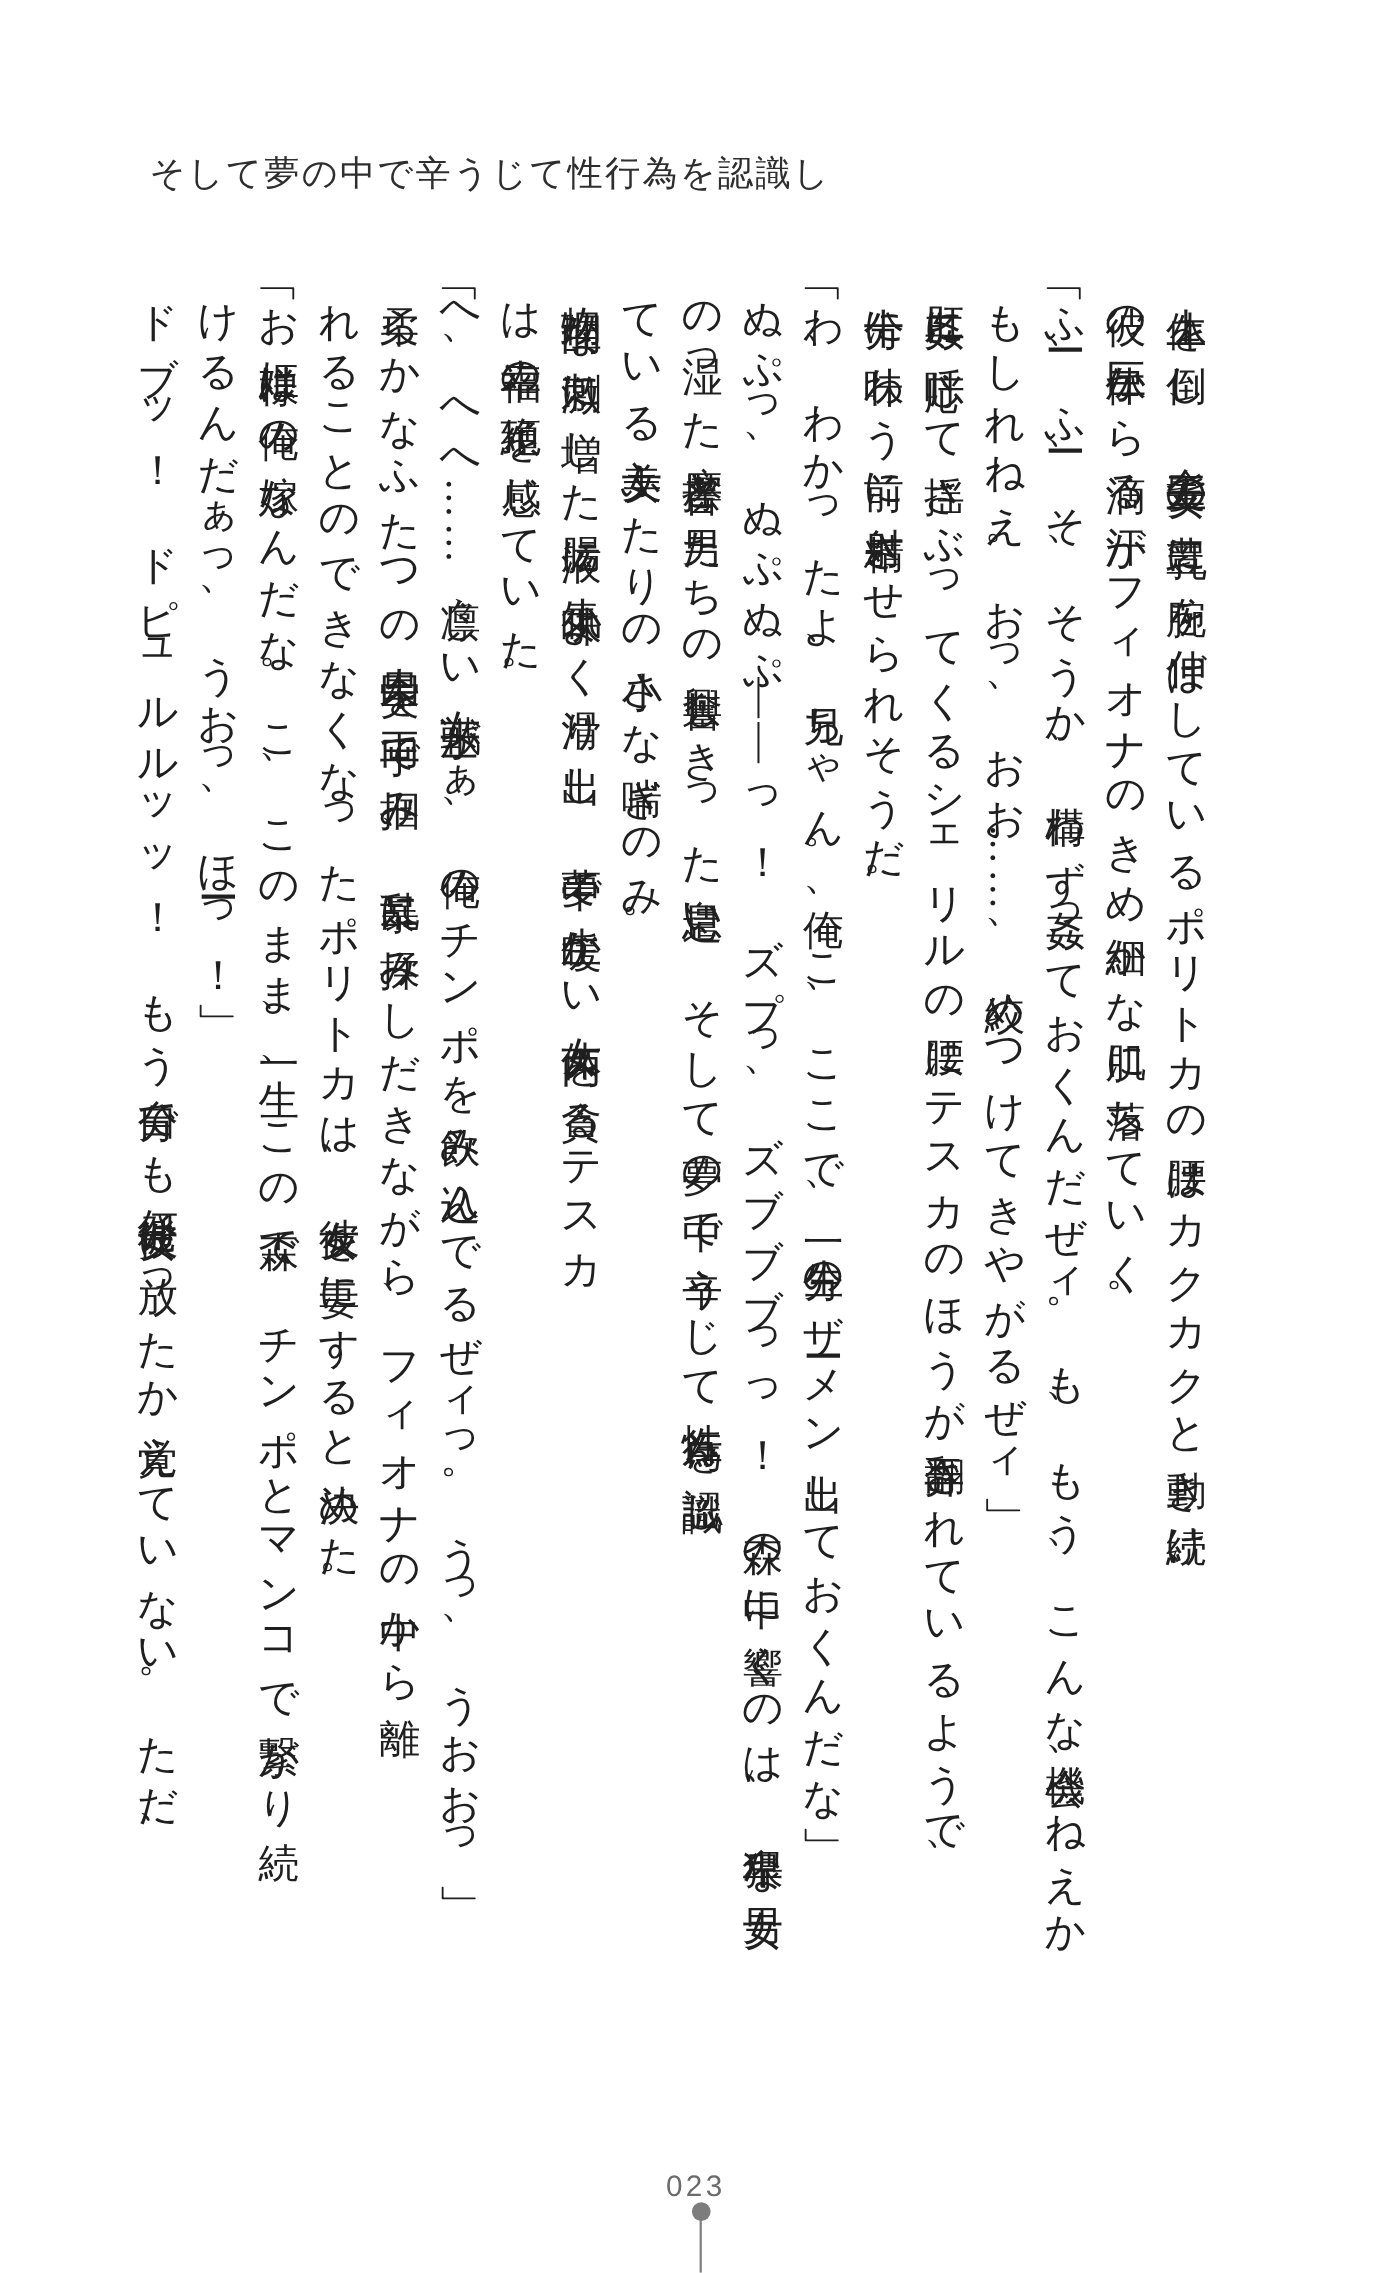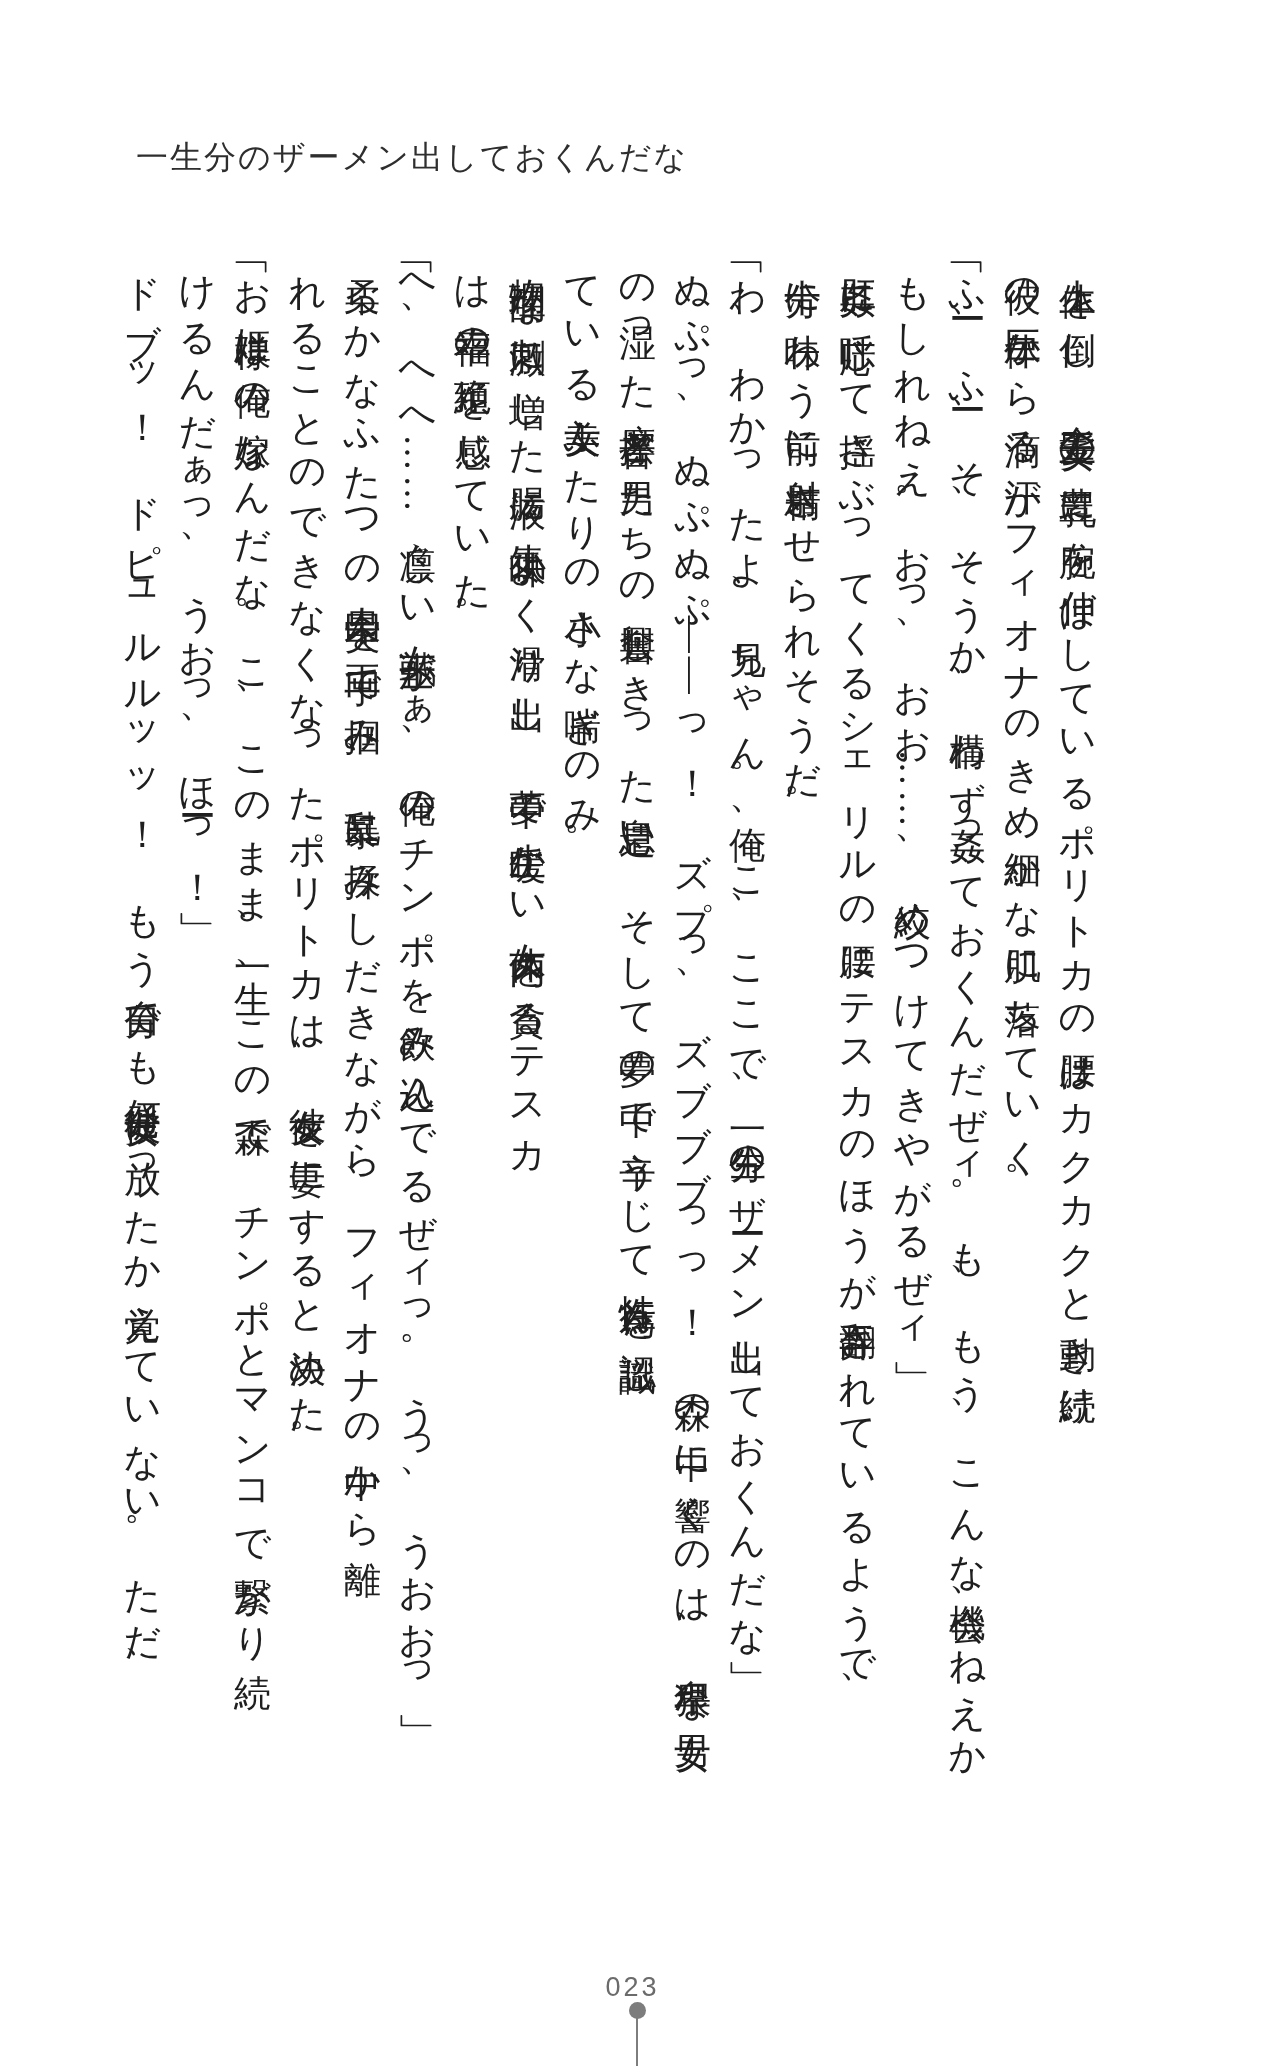--- a/index.html
+++ b/index.html
@@ -31,21 +31,21 @@
   }
   .folio-marker-line{
     position:absolute;left:636px;top:2018px;width:2px;height:48px;background:#7d7d7d;
   }
 </style>
 </head>
 <body>
 
 <div class="page">
 
-  <div class="running-header">一生分のザーメン出しておくんだな</div>
+  <div class="running-header">そして夢の中で辛うじて性行為を認識し</div>
 
   <div class="text-block">
     <p class="text-line">上体を倒し、金髪王女の豊乳に腕を伸ばしているポリトカの腰はカクカクと動き続け、</p>
     <p class="text-line">彼の巨体から滴る汗がフィオナのきめ細かな肌に落ちていく。</p>
     <p class="text-line">「ふー、ふー、そ、そうか、構わず姦っておくんだぜィ。も、もう、こんな機会、ねえか</p>
     <p class="text-line">もしれねえ。おっ、おお……、絞めつけてきやがるぜィ」</p>
     <p class="text-line">肛姦に呼応して揺さぶってくるシェリルの腰にテスカのほうが翻弄されているようで、</p>
     <p class="text-line">十分に味わう前に射精させられそうだ。</p>
     <p class="text-line">「わ、わかったよ、兄ちゃん。俺、こ、ここで、一生分のザーメン出しておくんだな」</p>
     <p class="text-line">ぬぷっ、ぬぷぬぷ――っ！　ズプっ、ズブブブっっ！　森の中に響くのは、卑猥な男女</p>

